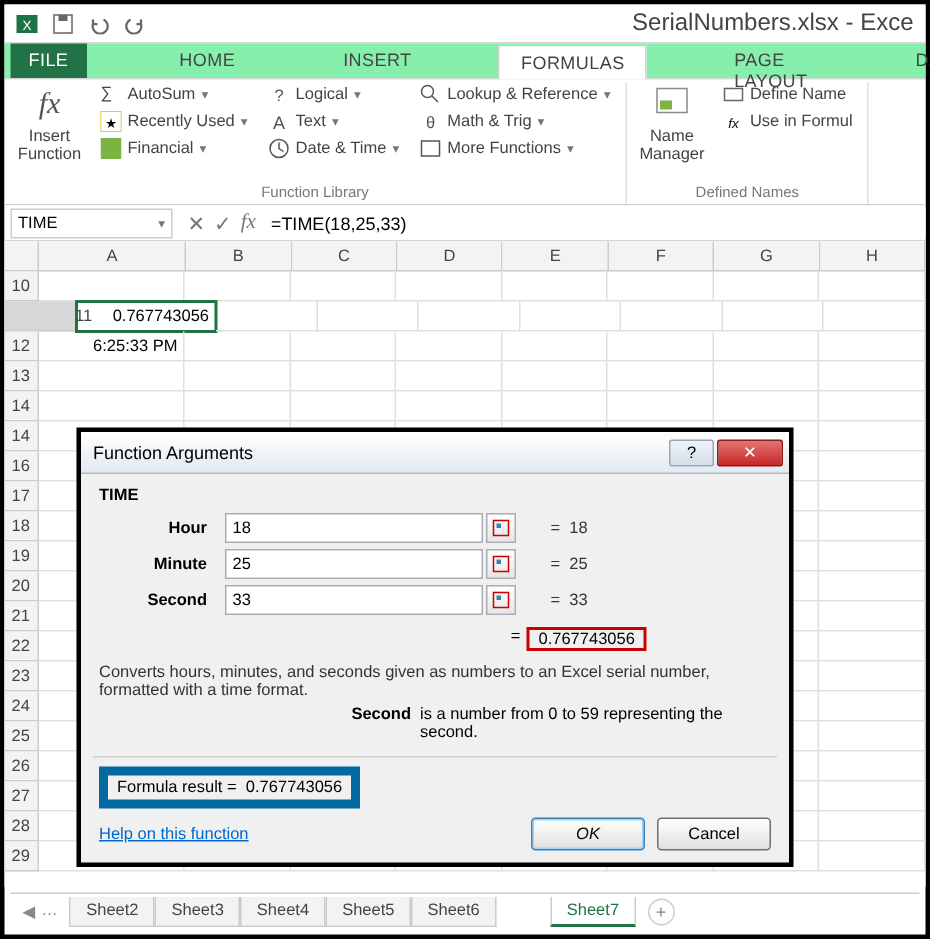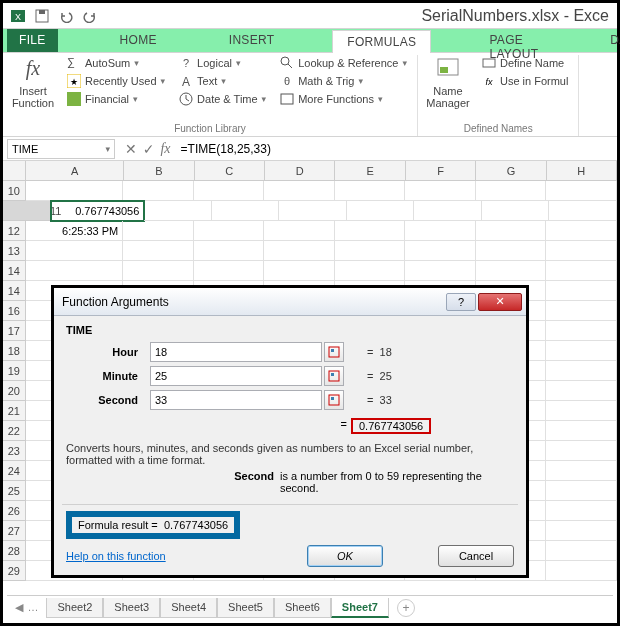--- a/index.html
+++ b/index.html
@@ -66,31 +66,31 @@
   .result-row { display:flex; margin: 8px 0 2px; }
   .result-row .eq { width: 285px; text-align: right; padding-right: 4px; }
   .result-box { border: 2px solid #c00; padding: 0 6px; }
   .desc { margin: 8px 0 4px; color: #333; }
   .arg-desc { display: flex; margin-bottom: 10px; }
   .arg-desc .lbl { width: 214px; text-align: right; font-weight: bold; padding-right: 6px; }
   .arg-desc .txt { flex: 1; }
   .divider { border-top: 1px solid #d0d0d0; margin: 4px -4px 6px; }
   .formula-result { display: flex; align-items: center; margin-bottom: 6px; }
   .formula-result .box { border: 6px solid #0369a1; padding: 2px 6px; white-space: nowrap; }
-  .dlg-footer { display: flex; align-items: center; gap: 47px; }
+  .dlg-footer { display: flex; align-items: center; }
   .help-link { color: #0066cc; text-decoration: underline; cursor: pointer; }
   .dlg-footer .spacer { flex: 1; }
   .dlg-btn { width: 76px; height: 22px; border: 1px solid #707070; background: linear-gradient(#fff,#e0e0e0); border-radius: 3px; margin-left: 8px; font-size: 11px; }
   .dlg-btn.ok { border: 1px solid #3c7fb1; box-shadow: 0 0 0 1px #a3d1f5 inset; font-style: italic; }
 
   
   .tabs-strip { position: absolute; bottom: 4px; left: 4px; right: 4px; height: 24px; background: #fff; border-top: 1px solid #ccc; display: flex; align-items: center; padding: 0 8px; gap: 0; font-size: 11px; }
   .nav-arrows { display: flex; gap: 4px; color: #888; padding-right: 8px; }
   .sheet-tab { padding: 3px 10px; border: 1px solid #ccc; border-top: none; background: #f3f3f3; color: #444; }
-  .sheet-tab.active { background: #fff; color: #217346; font-weight: bold; border-bottom: 2px solid #217346; }
+  .sheet-tab.active { background: #fff; color: #217346; font-weight: normal; border-bottom: 2px solid #217346; margin-left: 36px; }
   .add-sheet { width: 18px; height: 18px; border: 1px solid #ccc; border-radius: 50%; display: flex; align-items: center; justify-content: center; margin-left: 8px; color: #888; font-size: 12px; }
 
   svg { display: block; }
 </style>
 </head>
 <body>
 <div class="outer-border">
 
 <div class="qat">
   <div class="icon">

